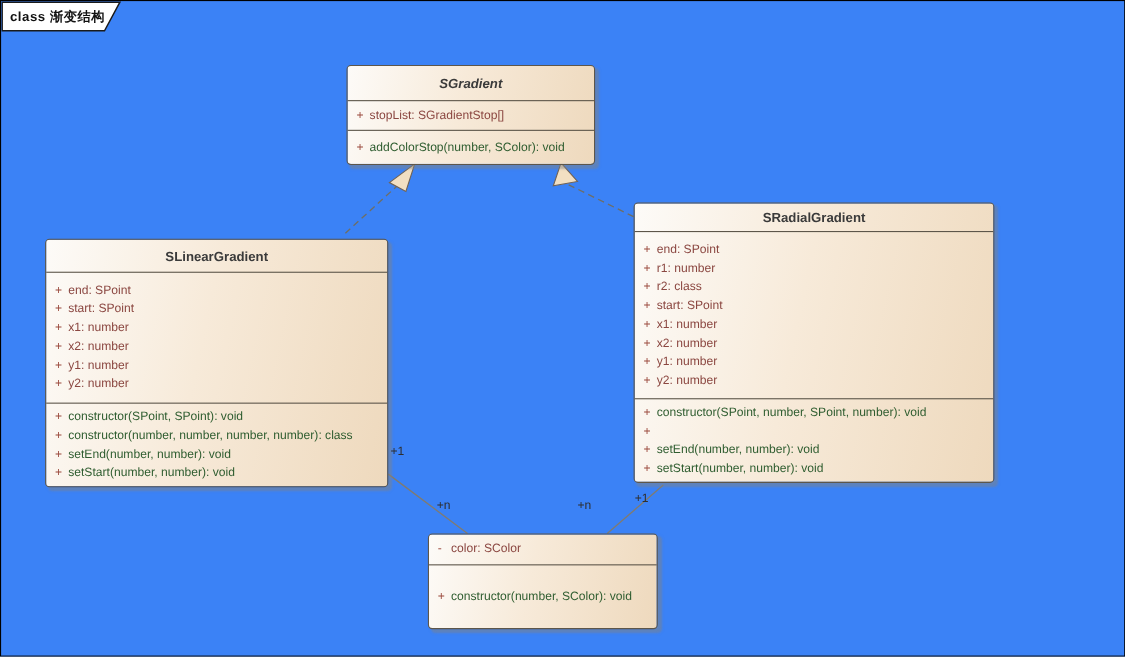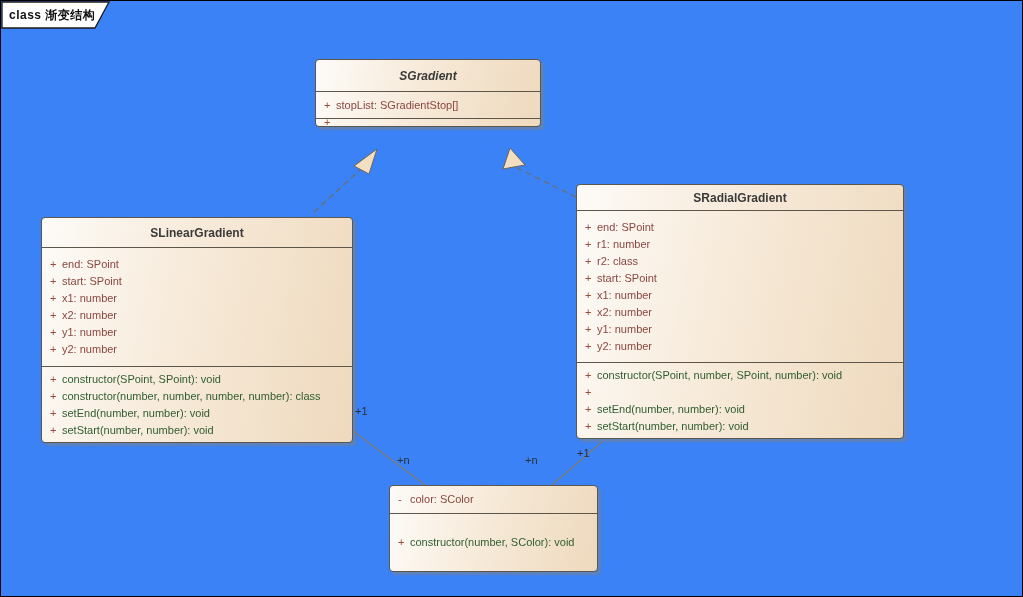--- a/index.html
+++ b/index.html
@@ -58,33 +58,34 @@
       <path d="M352,430 L424,484" fill="none" stroke="#807b70" stroke-width="1.2"></path>
     </g>
 
     <g>
       <path d="M602,440 L551,484" fill="none" stroke="#807b70" stroke-width="1.2"></path>
     </g>
   </svg>
 
   <span class="frame-tab-label">class 渐变结构</span>
 
-  <div class="uml-class abstract" style="left:314px; top:58px; width:226px; height:68px;">
+  <div class="uml-class abstract" style="left:314px; top:58px; width:226px; height:91px;">
     <div class="class-title" style="height:32px;">
       <span>SGradient</span>
     </div>
     <div class="compartment attrs" style="height:27px;">
         <div class="member-row">
           <span class="vis">+</span>
           <span class="mtext">stopList: SGradientStop[]</span>
         </div>
       </div>
     <div class="compartment methods">
         <div class="member-row">
           <span class="vis">+</span>
+          <span class="mtext">addColorStop(number, SColor): void</span>
         </div>
       </div>
   </div>
 
   <div class="uml-class" style="left:40px; top:216px; width:312px; height:226px;">
     <div class="class-title" style="height:30px;">
       <span>SLinearGradient</span>
     </div>
     <div class="compartment attrs" style="height:119px;">
         <div class="member-row">

